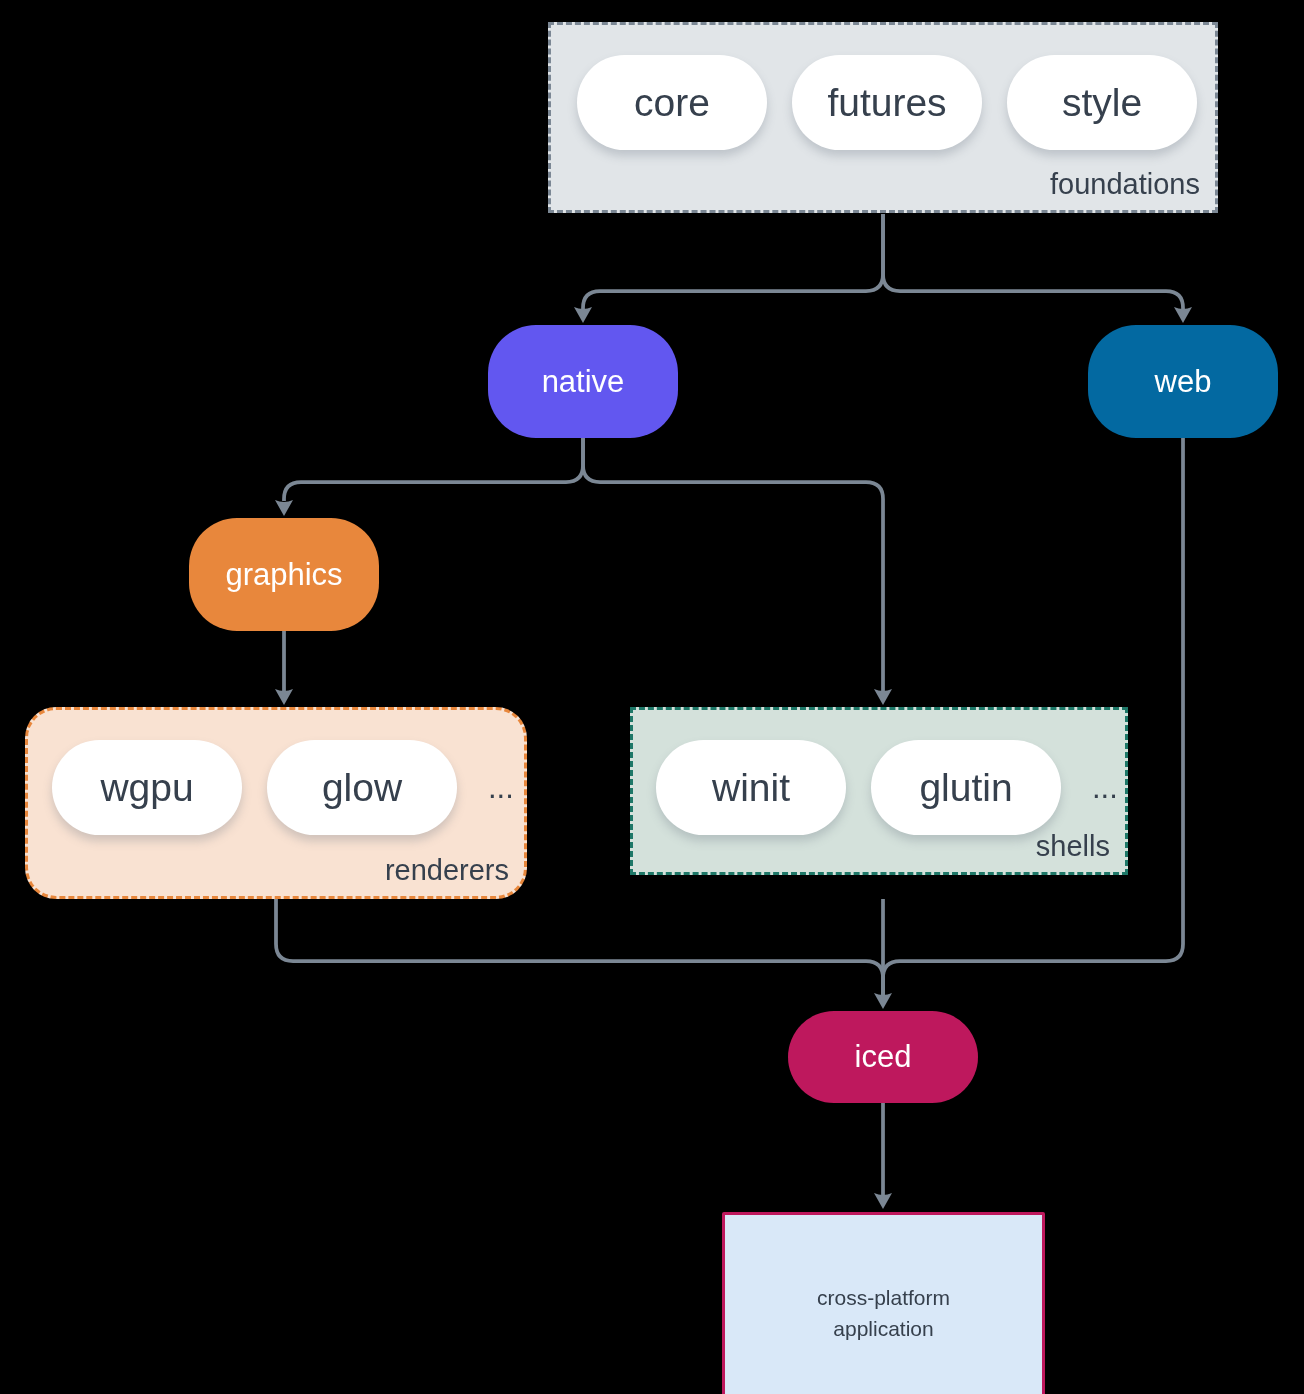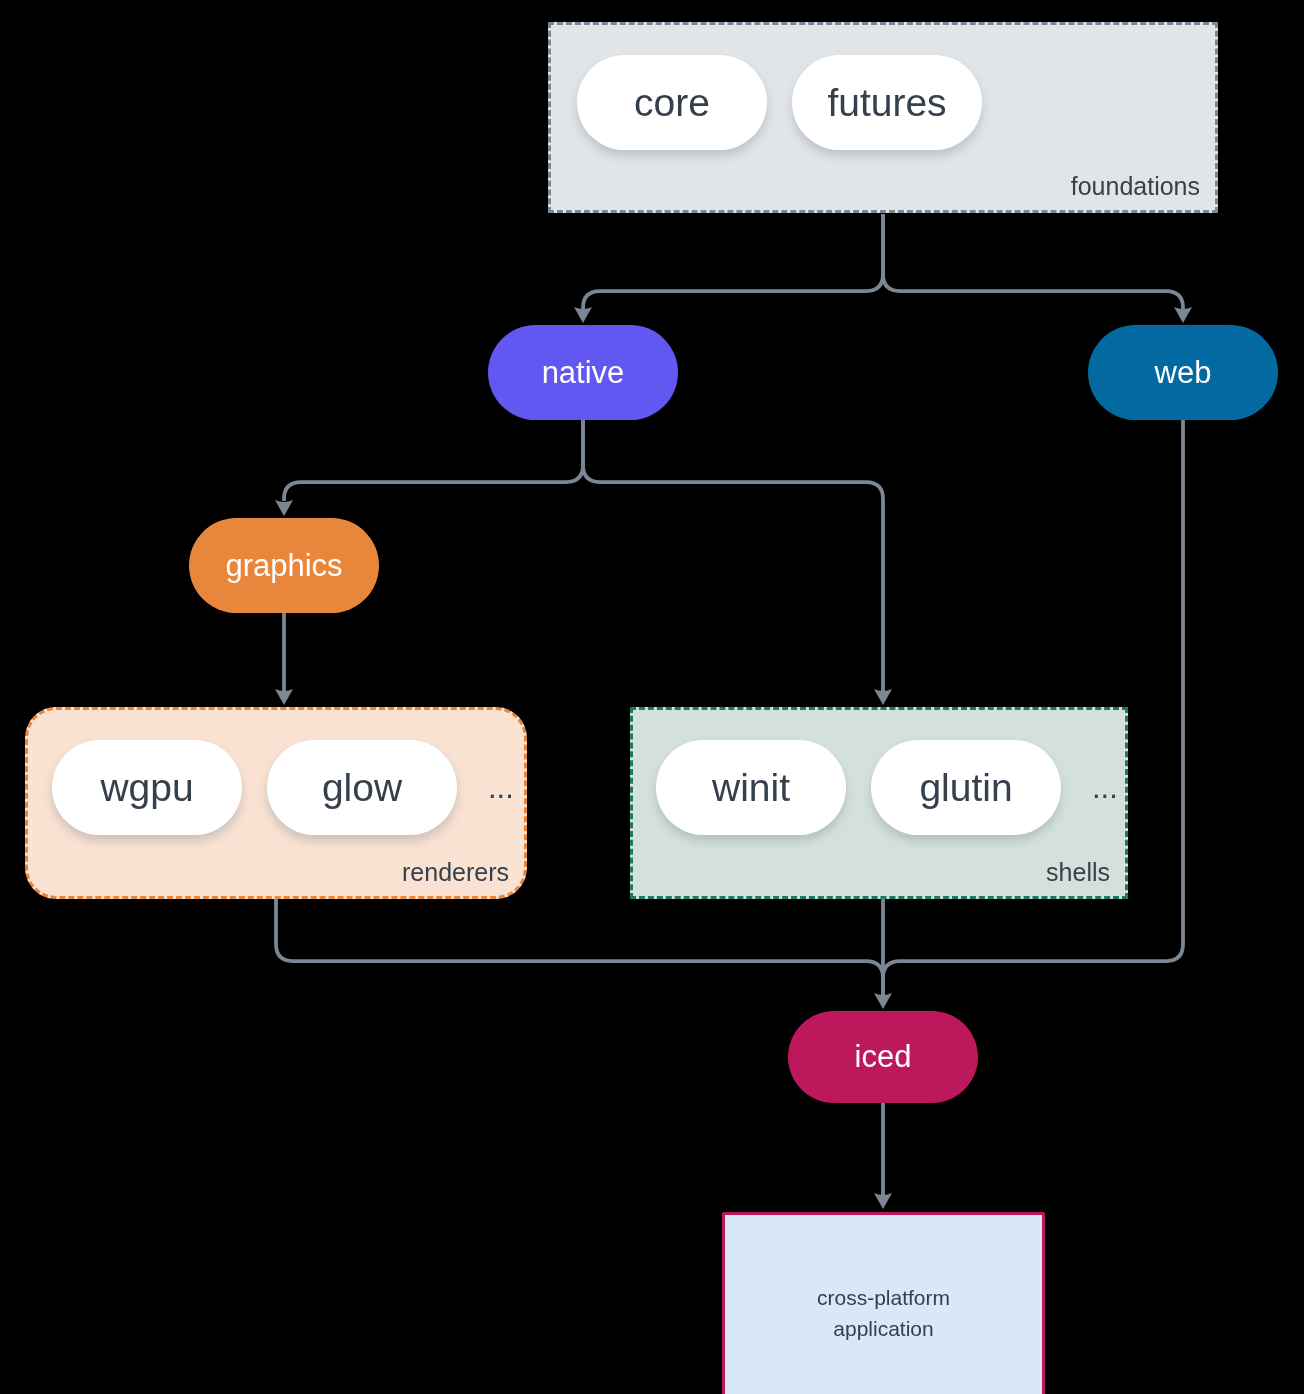--- a/index.html
+++ b/index.html
@@ -14,48 +14,48 @@
   .edge{fill:none;stroke:#7b8794;stroke-width:3.75px;}
   .arrowhead{fill:#7b8794;stroke:none;}
 
   .group-box{
     position:absolute;
     box-sizing:border-box;
     border:3px dashed #7b8794;
   }
   .group-box .group-label{
     position:absolute;right:15px;bottom:9px;
-    font-size:25px;color:#36404d;
+    font-size:29px;color:#36404d;
   }
   .pill-row{
     position:absolute;left:26px;top:30px;
     display:flex;align-items:center;
   }
   .pill{
     box-sizing:border-box;
     width:190px;height:95px;
     border-radius:48px;
     display:flex;align-items:center;justify-content:center;
     font-size:39px;
     background:#fff;color:#36404d;
   }
   .pill-row .pill{margin-right:25px;box-shadow:0 6px 10px rgba(100,112,125,0.28);}
   .ellipsis{
     font-size:31px;color:#36404d;margin-left:6px;
     align-self:center;
   }
   .node-pill{
     position:absolute;
-    width:190px;height:95px;border-radius:48px;
+    width:190px;height:113px;border-radius:48px;
     display:flex;align-items:center;justify-content:center;
     font-size:31px;color:#ffffff;
   }
   .foundations{left:548px;top:22px;width:670px;height:191px;background:#e1e5e8;border-color:#7b8794;}
   .renderers{left:25px;top:707px;width:502px;height:192px;background:#f9e2d2;border-color:#e8873c;border-radius:31px;}
-  .shells{left:630px;top:707px;width:498px;height:192px;background:#d4e1db;border-color:#1e7868;}
+  .shells{left:630px;top:707px;width:498px;height:168px;background:#d4e1db;border-color:#1e7868;}
   .renderers .pill-row{left:24px;}
   .shells .pill-row{left:23px;}
   .node-native{left:488px;top:325px;background:#6257f0;}
   .node-web{left:1088px;top:325px;background:#0369a1;}
   .node-graphics{left:189px;top:518px;background:#e8873c;}
   .node-iced{left:788px;top:1011px;height:92px;background:#be185d;}
   .app-box{
     position:absolute;left:722px;top:1212px;width:323px;height:202px;
     box-sizing:border-box;
     background:#d9e8f8;border:3px solid #be185d;border-radius:2px;
@@ -93,20 +93,21 @@
     <path class="arrowhead" d="M874,993 L883,1009 L892,993 Q883,997 874,993 Z"></path>
 
     <path class="edge" d="M883 1103 V1195"></path>
     <path class="arrowhead" d="M874,1193 L883,1209 L892,1193 Q883,1197 874,1193 Z"></path>
   </svg>
 
   <div class="group-box foundations">
     <div class="pill-row">
       <div class="pill">core</div>
       <div class="pill">futures</div>
+      <div class="pill">style</div>
     </div>
     <div class="group-label">foundations</div>
   </div>
 
   <div class="node-pill node-native">native</div>
   <div class="node-pill node-web">web</div>
 
   <div class="node-pill node-graphics">graphics</div>
 
   <div class="group-box renderers">

